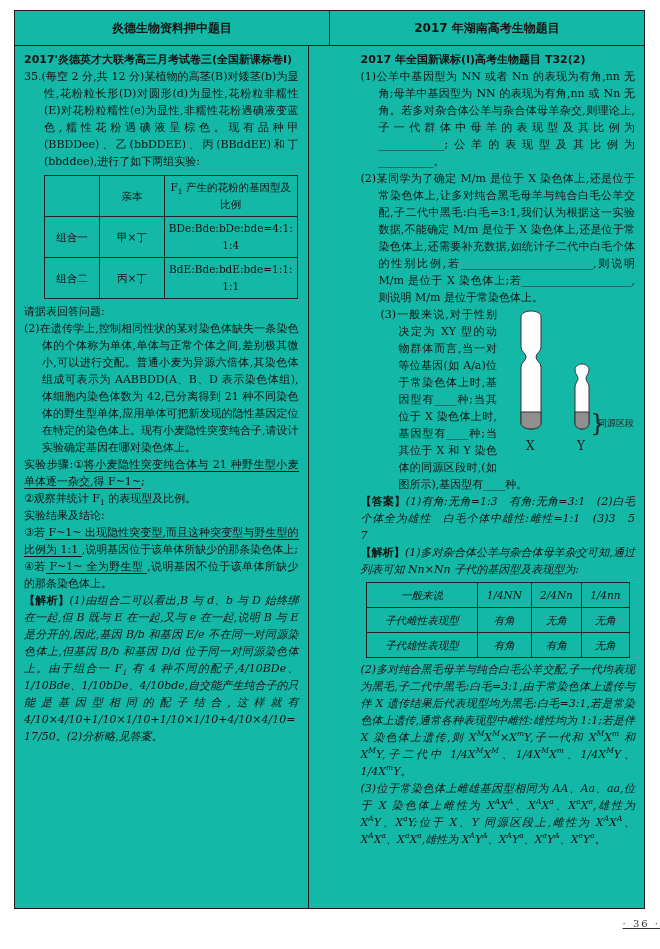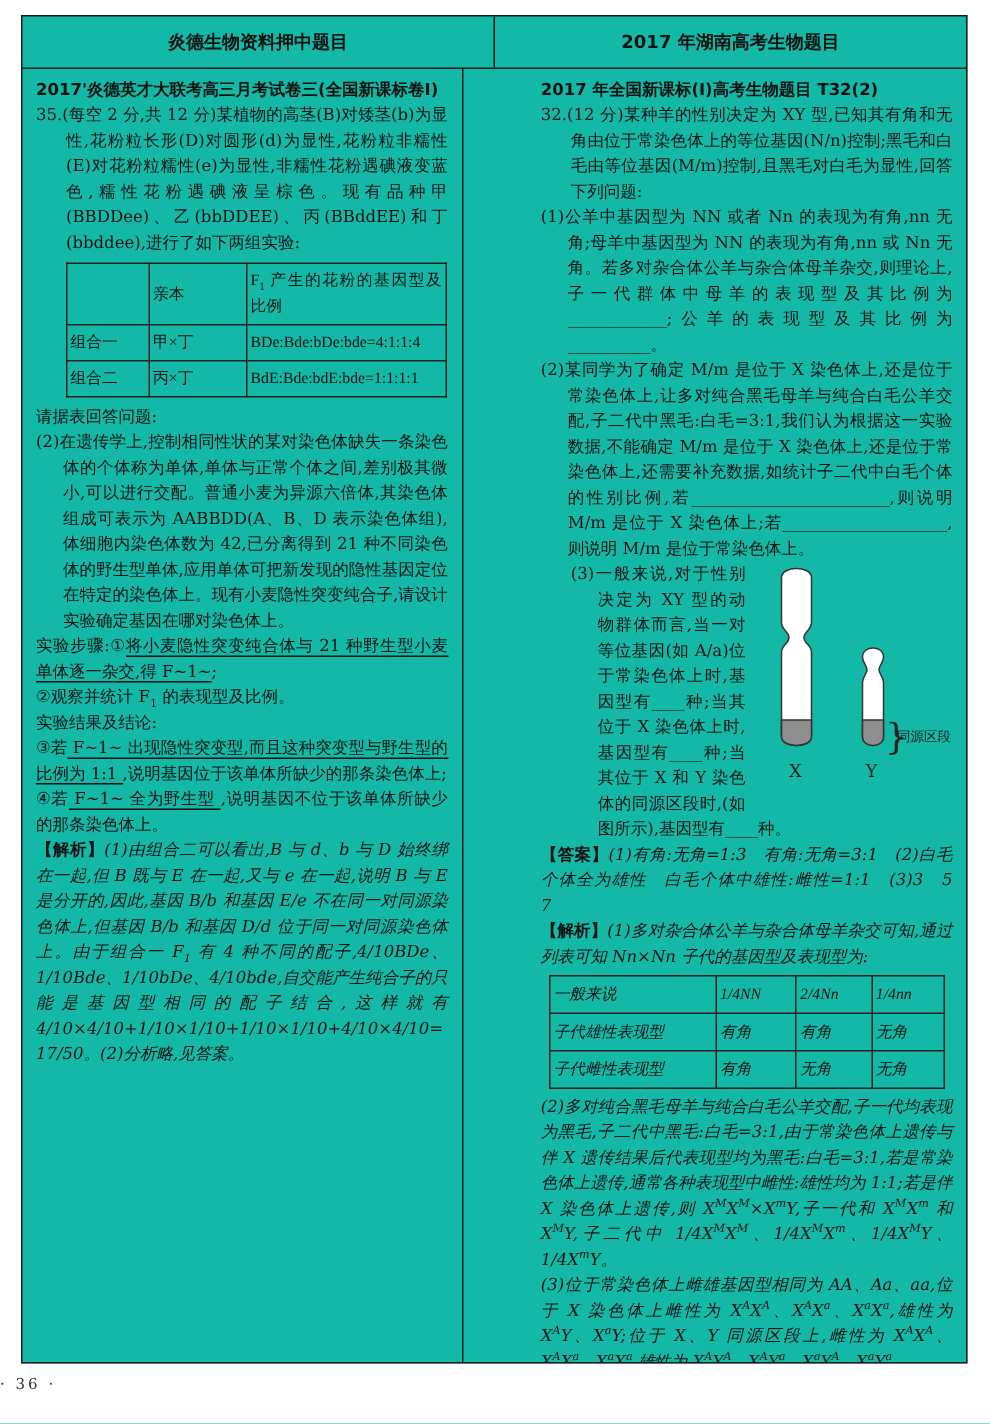--- a/index.html
+++ b/index.html
@@ -28,33 +28,33 @@
     font-family:"DejaVu Sans","Liberation Sans",sans-serif;font-weight:bold;
     font-size:11px;line-height:16px;margin:0 0 2px;text-align:left;
   }
   .hang{padding-left:20px;text-indent:-20px;}
   .ind{margin-left:20px;}
   .hang2{padding-left:18px;text-indent:-18px;}
   .lbl{font-weight:bold;}
   .kai{font-style:italic;margin-top:26px;}
   .u{border-bottom:1px solid #111;}
   sup,sub{font-size:7.5px;line-height:0;}
-  table{border-collapse:collapse;font-family:Liberation Serif, serif;}
+  table{border-collapse:collapse;text-align:center;}
   .tbl{margin:5px 0 4px 20px;width:calc(100% - 21px);font-size:10.5px;}
   .tbl td,.tbl th{border:1px solid #222;padding:3px 2px;font-weight:normal;}
   .tbl .c1{width:50px;}
   .tbl .c2{width:60px;}
   .tbl2{margin:4px auto 3px;width:96%;font-size:10.5px;font-style:italic;}
   .tbl2 td{border:1px solid #222;padding:3.5px 2px;}
   .tbl2 td:first-child{width:106px;}
   .fig{float:right;margin:0 0 2px 4px;}
   .fig text{font-family:"DejaVu Serif","Liberation Serif",serif;fill:#222;}
   .footer{
-    position:absolute;left:0;right:0;top:918px;text-align:left;
-    font-size:10px;letter-spacing:2px;color:#333;
+    position:absolute;left:0;right:0;top:918px;text-align:right;
+    font-size:10px;letter-spacing:2px;color:#333;text-decoration:underline;
   }
 </style>
 </head>
 <body>
 
 <div class="frame">
 
   <div class="hdr">
     <div class="hcell first">炎德生物资料押中题目</div>
     <div class="hcell">2017 年湖南高考生物题目</div>
@@ -91,21 +91,20 @@
       <p class="ind">实验步骤:①<span class="u">将小麦隐性突变纯合体与 21 种野生型小麦单体逐一杂交,得 F~1~</span>;</p>
       <p class="ind">②观察并统计 F<sub>1</sub> 的表现型及比例。</p>
       <p class="ind">实验结果及结论:</p>
       <p class="ind">③若<span class="u">&nbsp;F~1~ 出现隐性突变型,而且这种突变型与野生型的比例为 1:1&nbsp;</span>,说明基因位于该单体所缺少的那条染色体上;</p>
       <p class="ind">④若<span class="u">&nbsp;F~1~ 全为野生型&nbsp;</span>,说明基因不位于该单体所缺少的那条染色体上。</p>
       <p><b class="lbl">【解析】</b><span class="kai">(1)由组合二可以看出,B 与 d、b 与 D 始终绑在一起,但 B 既与 E 在一起,又与 e 在一起,说明 B 与 E 是分开的,因此,基因 B/b 和基因 E/e 不在同一对同源染色体上,但基因 B/b 和基因 D/d 位于同一对同源染色体上。由于组合一 F<sub>1</sub> 有 4 种不同的配子,4/10BDe、1/10Bde、1/10bDe、4/10bde,自交能产生纯合子的只能是基因型相同的配子结合,这样就有 4/10×4/10+1/10×1/10+1/10×1/10+4/10×4/10=17/50。(2)分析略,见答案。</span></p>
     </div>
 
     <div class="col">
       <p class="ctitle">2017 年全国新课标(Ⅰ)高考生物题目 T32(2)</p>
-      <p class="hang">32.(12 分)某种羊的性别决定为 XY 型,已知其有角和无角由位于常染色体上的等位基因(N/n)控制;黑毛和白毛由等位基因(M/m)控制,且黑毛对白毛为显性,回答下列问题:</p>
       <p class="ind hang2">(1)公羊中基因型为 NN 或者 Nn 的表现为有角,nn 无角;母羊中基因型为 NN 的表现为有角,nn 或 Nn 无角。若多对杂合体公羊与杂合体母羊杂交,则理论上,子一代群体中母羊的表现型及其比例为____________;公羊的表现型及其比例为__________。</p>
       <p class="ind hang2">(2)某同学为了确定 M/m 是位于 X 染色体上,还是位于常染色体上,让多对纯合黑毛母羊与纯合白毛公羊交配,子二代中黑毛:白毛=3:1,我们认为根据这一实验数据,不能确定 M/m 是位于 X 染色体上,还是位于常染色体上,还需要补充数据,如统计子二代中白毛个体的性别比例,若________________________,则说明 M/m 是位于 X 染色体上;若____________________,则说明 M/m 是位于常染色体上。</p>
 
       <div class="ind hang2">
         <svg class="fig" width="134" height="152" viewBox="0 0 134 152">
           <path d="M20,11 C20,3 40,3 40,11 L40,41 C40,46 35,47 35,51 C35,55 40,56 40,61 L40,117 C40,125 20,125 20,117 L20,61 C20,56 25,55 25,51 C25,47 20,46 20,41 Z" fill="#ffffff" stroke="#333" stroke-width="1"></path>
           <path d="M20,106 L40,106 L40,117 C40,125 20,125 20,117 Z" stroke="#333" stroke-width="1" fill="#8f8f8f"></path>
           <path d="M74,64 C74,56 88,56 88,64 C88,68 85,69.5 85,72.5 C85,75.5 88,77 88,81 L88,117 C88,125 74,125 74,117 L74,81 C74,77 77,75.5 77,72.5 C77,69.5 74,68 74,64 Z" fill="#ffffff" stroke="#333" stroke-width="1"></path>
           <path d="M74,106 L88,106 L88,117 C88,125 74,125 74,117 Z" stroke="#333" stroke-width="1" fill="#8f8f8f"></path>
           <text x="89" y="125" font-size="24">}</text>
@@ -122,29 +121,29 @@
 
       <table class="tbl2">
         <tbody>
             <tr>
           <td>一般来说</td>
           <td>1/4NN</td>
           <td>2/4Nn</td>
           <td>1/4nn</td>
         </tr>
         <tr>
+          <td>子代雌性表现型</td>
+          <td>有角</td>
+          <td>无角</td>
+          <td>无角</td>
+        </tr>
+        <tr>
           <td>子代雄性表现型</td>
           <td>有角</td>
           <td>有角</td>
-          <td>无角</td>
-        </tr>
-        <tr>
-          <td>子代雌性表现型</td>
-          <td>有角</td>
-          <td>无角</td>
           <td>无角</td>
         </tr>
       </tbody>
         </table>
 
       <p class="kai">(2)多对纯合黑毛母羊与纯合白毛公羊交配,子一代均表现为黑毛,子二代中黑毛:白毛=3:1,由于常染色体上遗传与伴 X 遗传结果后代表现型均为黑毛:白毛=3:1,若是常染色体上遗传,通常各种表现型中雌性:雄性均为 1:1;若是伴 X 染色体上遗传,则 X<sup>M</sup>X<sup>M</sup>×X<sup>m</sup>Y,子一代和 X<sup>M</sup>X<sup>m</sup> 和 X<sup>M</sup>Y,子二代中 1/4X<sup>M</sup>X<sup>M</sup>、1/4X<sup>M</sup>X<sup>m</sup>、1/4X<sup>M</sup>Y、1/4X<sup>m</sup>Y。</p>
       <p class="kai">(3)位于常染色体上雌雄基因型相同为 AA、Aa、aa,位于 X 染色体上雌性为 X<sup>A</sup>X<sup>A</sup>、X<sup>A</sup>X<sup>a</sup>、X<sup>a</sup>X<sup>a</sup>,雄性为 X<sup>A</sup>Y、X<sup>a</sup>Y;位于 X、Y 同源区段上,雌性为 X<sup>A</sup>X<sup>A</sup>、X<sup>A</sup>X<sup>a</sup>、X<sup>a</sup>X<sup>a</sup>,雄性为 X<sup>A</sup>Y<sup>A</sup>、X<sup>A</sup>Y<sup>a</sup>、X<sup>a</sup>Y<sup>A</sup>、X<sup>a</sup>Y<sup>a</sup>。</p>
     </div>
   </div>
 </div>

